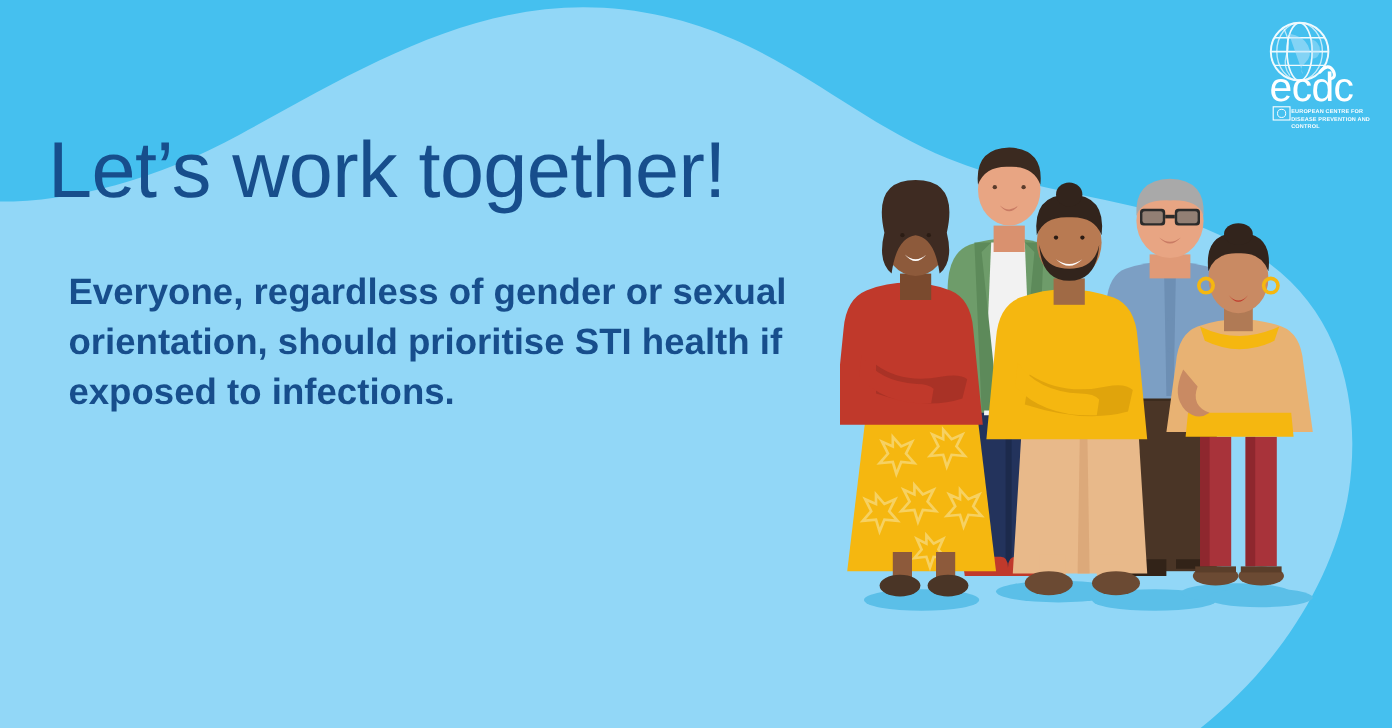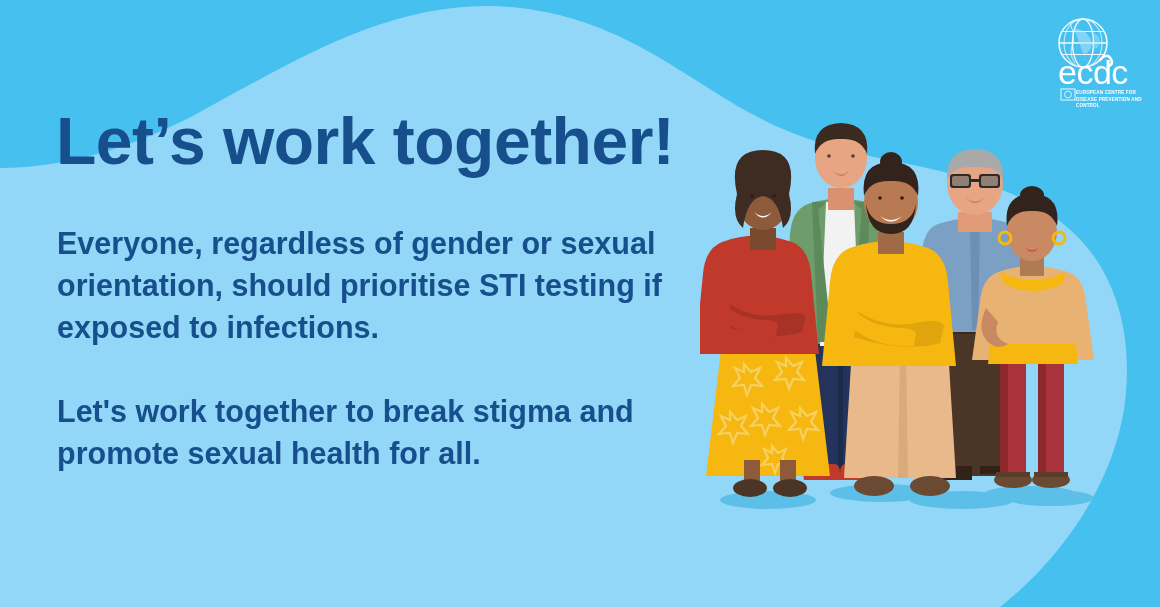--- a/index.html
+++ b/index.html
@@ -24,25 +24,25 @@
   .content {
     position: absolute;
     left: 0; top: 0;
     width: 1160px;
     height: 607px;
   }
 
   
   .headline {
     position: absolute;
-    left: 56px;
+    left: 40px;
     top: 108px;
     font-size: 66px;
     line-height: 1.0;
-    font-weight: bold;
+    font-weight: normal;
     color: #174E8C;
     letter-spacing: -0.5px;
     white-space: nowrap;
   }
   .para {
     position: absolute;
     left: 57px;
     font-size: 30.5px;
     line-height: 1.38;
     font-weight: bold;
@@ -105,23 +105,22 @@
              C 640 22, 700 96, 790 132
              C 880 168, 960 162, 1040 208
              C 1110 248, 1132 320, 1126 392
              C 1120 470, 1070 552, 1000 607 Z" fill="#92D7F7"></path>
   </svg>
 
   <div class="content">
 
     <div class="headline">Let’s work together!</div>
 
-    <div class="para para-1">Everyone, regardless of gender or sexual orientation, should prioritise STI testing if exposed to infections.</div>
-
-    <div class="para para-2">Let's work together to break stigma and promote sexual health for all.</div>
+    <div class="para para-1">Everyone, regardless of gender or sexual orientation, should prioritise STI health if exposed to infections.</div>
+
 
 
     <div class="logo">
       <svg width="118" height="98" viewBox="0 0 118 98" aria-hidden="true">
         <g opacity="0.92">
           <circle cx="53" cy="27" r="24" fill="none" stroke="#ffffff" stroke-width="1.6"></circle>
           <ellipse cx="53" cy="27" rx="10.5" ry="24" fill="none" stroke="#ffffff" stroke-width="1.4"></ellipse>
           <ellipse cx="53" cy="27" rx="19" ry="24" fill="none" stroke="#ffffff" stroke-width="1.1" opacity="0.75"></ellipse>
           <line x1="29" y1="27" x2="77" y2="27" stroke="#ffffff" stroke-width="1.4"></line>
           <path d="M32.5 15.5 H73.5" fill="none" stroke="#ffffff" stroke-width="1.2"></path>

